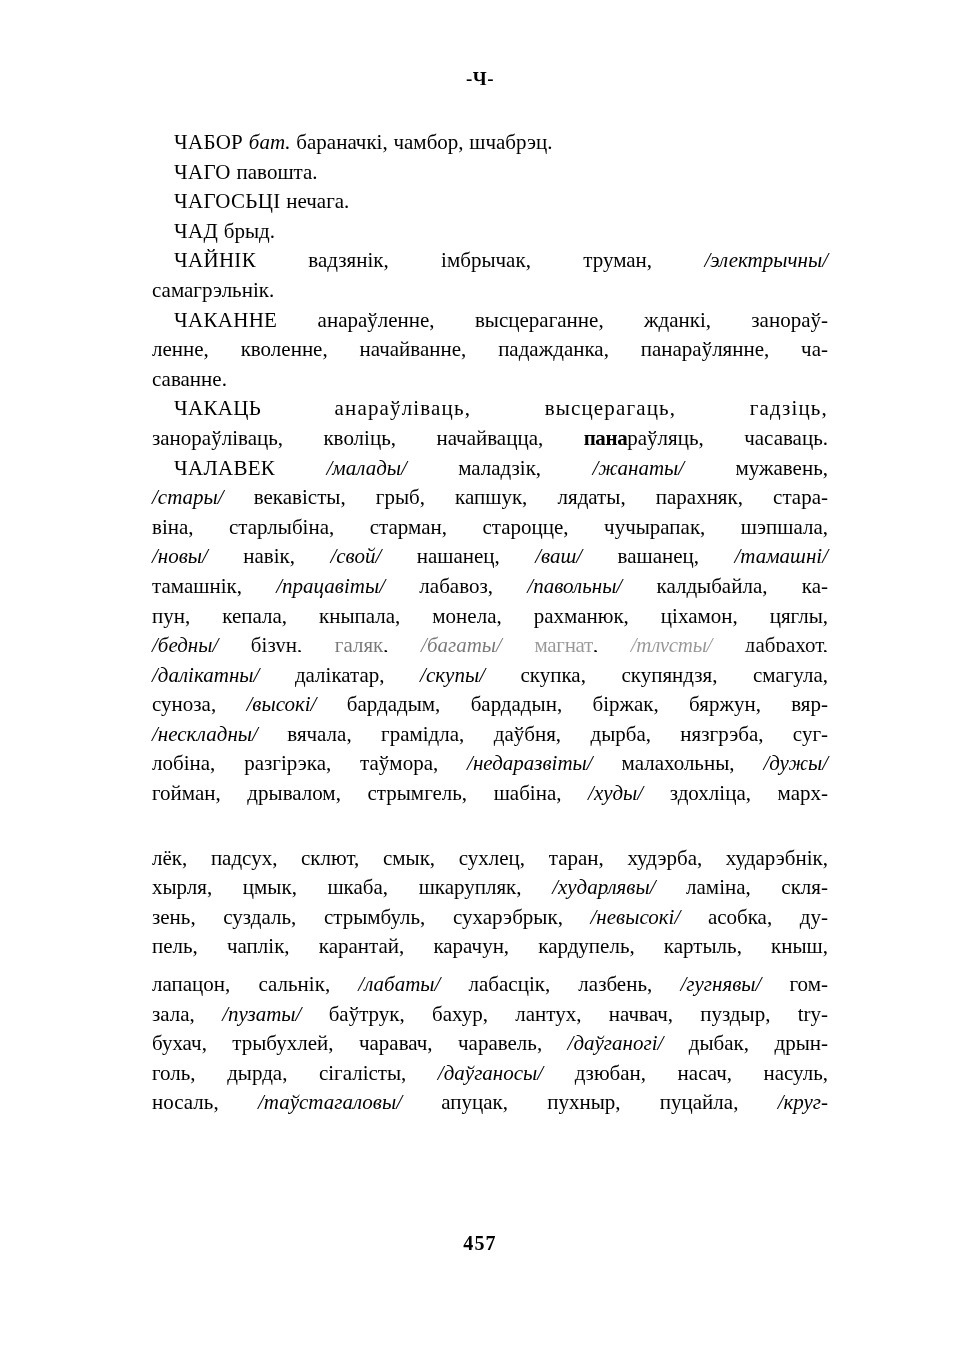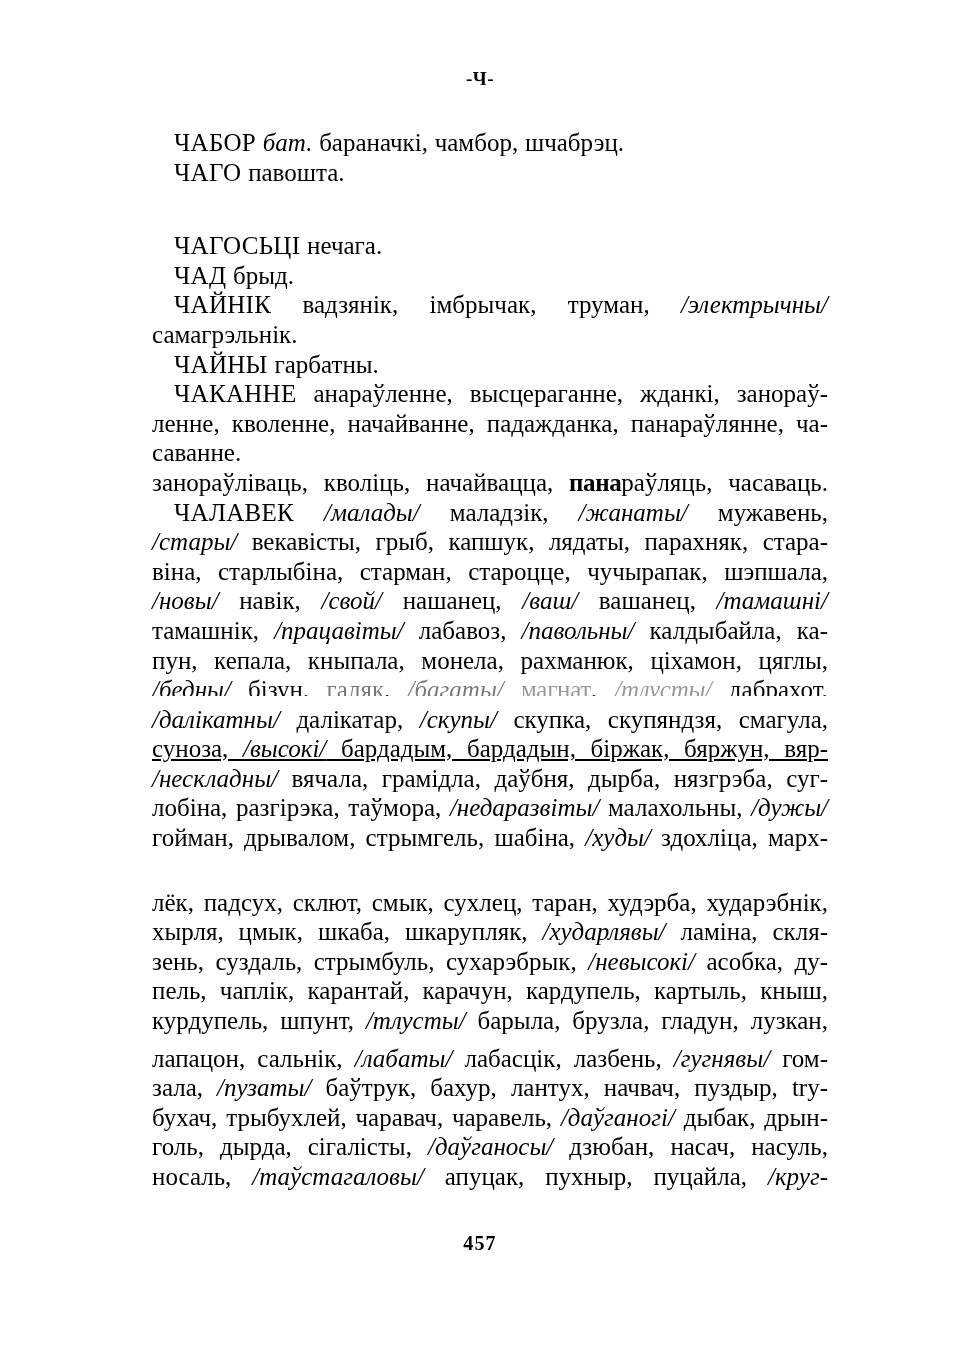--- a/index.html
+++ b/index.html
@@ -35,21 +35,21 @@
     letter-spacing: 0.5px;
   }
   
   .column {
     position: absolute;
     left: 152px;
     top: 128px;
     width: 676px;
   }
   .entry {
-    font-size: 25px;
+    font-size: 21px;
     line-height: 29.6px;
     text-align: justify;
     text-justify: inter-word;
     margin: 0 0 0 0;
     text-indent: 22px;
     word-spacing: 0.5px;
   }
   
   .hw {
     font-weight: normal;
@@ -108,48 +108,47 @@
 </head>
 <body>
 
 <div class="page">
 
   <div class="running-head">-Ч-</div>
 
   <div class="column" id="col">
       <div class="entry" style="text-align: left; text-align-last: left;"><span><span class="hw">ЧАБОР</span><span> </span><span class="gl">бат.</span><span> бараначкі, чамбор, шчабрэц.</span></span></div>
       <div class="entry" style="text-align: left; text-align-last: left;"><span><span class="hw">ЧАГО</span><span> павошта.</span></span></div>
-      <div class="entry" style="text-align: left; text-align-last: left; margin-top: 44px;"><span><span class="hw">ЧАГОСЬЦІ</span><span> нечага.</span></span></div>
+      <div class="entry" style="text-align: left; text-align-last: left;"><span><span class="hw">ЧАГОСЬЦІ</span><span> нечага.</span></span></div>
       <div class="entry" style="text-align: left; text-align-last: left;"><span><span class="hw">ЧАД</span><span> брыд.</span></span></div>
       <div class="entry" style="text-align: justify; text-align-last: justify;"><span><span class="hw">ЧАЙНІК</span><span> вадзянік, імбрычак, труман, </span><span class="gl">/электрычны/</span></span></div>
       <div class="entry" style="text-indent: 0px; text-align: left; text-align-last: left;"><span><span>самагрэльнік.</span></span></div>
-      <div class="entry" style="text-align: left; text-align-last: left;"><span><span class="hw">ЧАЙНЫ</span><span> гарбатны.</span></span></div>
       <div class="entry" style="text-align: justify; text-align-last: justify;"><span><span class="hw">ЧАКАННЕ</span><span> анараўленне, высцераганне, жданкі, занораў-</span></span></div>
       <div class="entry" style="text-indent: 0px; text-align: justify; text-align-last: justify;"><span><span>ленне, кволенне, начайванне, падажданка, панараўлянне, ча-</span></span></div>
       <div class="entry" style="text-indent: 0px; text-align: left; text-align-last: left;"><span><span>саванне.</span></span></div>
+      <div class="entry loose" style="text-align: justify; text-align-last: justify;"><span><span class="hw">ЧАКАЦЬ</span><span> анараўліваць, высцерагаць, гадзіць,</span></span></div>
       <div class="entry" style="text-indent: 0px; text-align: justify; text-align-last: justify;"><span><span>занораўліваць, кволіць, начайвацца, </span><span class="overstrike">пана</span><span>раўляць, часаваць.</span></span></div>
       <div class="entry" style="text-align: justify; text-align-last: justify;"><span><span class="hw">ЧАЛАВЕК</span><span> </span><span class="gl">/малады/</span><span> маладзік, </span><span class="gl">/жанаты/</span><span> мужавень,</span></span></div>
       <div class="entry" style="text-indent: 0px; text-align: justify; text-align-last: justify;"><span><span class="gl">/стары/</span><span> векавісты, грыб, капшук, лядаты, парахняк, стара-</span></span></div>
       <div class="entry" style="text-indent: 0px; text-align: justify; text-align-last: justify;"><span><span>віна, старлыбіна, старман, староцце, чучырапак, шэпшала,</span></span></div>
       <div class="entry" style="text-indent: 0px; text-align: justify; text-align-last: justify;"><span><span class="gl">/новы/</span><span> навік, </span><span class="gl">/свой/</span><span> нашанец, </span><span class="gl">/ваш/</span><span> вашанец, </span><span class="gl">/тамашні/</span></span></div>
       <div class="entry" style="text-indent: 0px; text-align: justify; text-align-last: justify;"><span><span>тамашнік, </span><span class="gl">/працавіты/</span><span> лабавоз, </span><span class="gl">/павольны/</span><span> калдыбайла, ка-</span></span></div>
       <div class="entry" style="text-indent: 0px; text-align: justify; text-align-last: justify;"><span><span>пун, кепала, кныпала, монела, рахманюк, ціхамон, цяглы,</span></span></div>
       <div class="entry" style="text-indent: 0px; text-align: justify; text-align-last: justify;">
         <span class="faded"><span class="gl">/бедны/</span><span> бізун, </span><span class="ghost">галяк</span><span>, </span><span class="gl ghost">/багаты/</span><span> </span><span class="ghost2">магнат</span><span>, </span><span class="gl ghost2">/тлусты/</span><span> дабрахот,</span></span>
       </div>
       <div class="entry" style="text-indent: 0px; text-align: justify; text-align-last: justify;"><span><span class="gl">/далікатны/</span><span> далікатар, </span><span class="gl">/скупы/</span><span> скупка, скупяндзя, смагула,</span></span></div>
-      <div class="entry" style="text-indent: 0px; text-align: justify; text-align-last: justify; text-decoration: underline;"><span><span>суноза, </span><span class="gl">/высокі/</span><span> бардадым, бардадын, біржак, бяржун, вяр-</span></span></div>
+      <div class="entry" style="text-indent: 0px; text-align: justify; text-align-last: justify;"><span><span>суноза, </span><span class="gl">/высокі/</span><span> бардадым, бардадын, біржак, бяржун, вяр-</span></span></div>
       <div class="entry" style="text-indent: 0px; text-align: justify; text-align-last: justify;"><span><span class="gl">/нескладны/</span><span> вячала, грамідла, даўбня, дырба, нязгрэба, суг-</span></span></div>
       <div class="entry" style="text-indent: 0px; text-align: justify; text-align-last: justify;"><span><span>лобіна, разгірэка, таўмора, </span><span class="gl">/недаразвіты/</span><span> малахольны, </span><span class="gl">/дужы/</span></span></div>
       <div class="entry" style="text-indent: 0px; text-align: justify; text-align-last: justify;"><span><span>гойман, дрывалом, стрымгель, шабіна, </span><span class="gl">/худы/</span><span> здохліца, марх-</span></span></div>
       <div class="entry" style="text-indent: 0px; text-align: justify; text-align-last: justify; margin-top: 35px;"><span><span>лёк, падсух, склют, смык, сухлец, таран, худэрба, хударэбнік,</span></span></div>
       <div class="entry" style="text-indent: 0px; text-align: justify; text-align-last: justify;"><span><span>хырля, цмык, шкаба, шкарупляк, </span><span class="gl">/хударлявы/</span><span> ламіна, скля-</span></span></div>
       <div class="entry" style="text-indent: 0px; text-align: justify; text-align-last: justify;"><span><span>зень, суздаль, стрымбуль, сухарэбрык, </span><span class="gl">/невысокі/</span><span> асобка, ду-</span></span></div>
       <div class="entry" style="text-indent: 0px; text-align: justify; text-align-last: justify;"><span><span>пель, чаплік, карантай, карачун, кардупель, картыль, кныш,</span></span></div>
-      <div class="entry" style="text-indent: 0px; text-align: justify; text-align-last: justify;"><span><span>курдупель, шпунт, </span><span class="gl">/тлусты/</span><span> барыла, брузла, гладун, лузкан,</span></span></div>
       <div class="entry" style="text-indent: 0px; text-align: justify; text-align-last: justify; margin-top: 8px;"><span><span>лапацон, сальнік, </span><span class="gl">/лабаты/</span><span> лабасцік, лазбень, </span><span class="gl">/гугнявы/</span><span> гом-</span></span></div>
       <div class="entry" style="text-indent: 0px; text-align: justify; text-align-last: justify;"><span><span>зала, </span><span class="gl">/пузаты/</span><span> баўтрук, бахур, лантух, начвач, пуздыр, try-</span></span></div>
       <div class="entry" style="text-indent: 0px; text-align: justify; text-align-last: justify;"><span><span>бухач, трыбухлей, чаравач, чаравель, </span><span class="gl">/даўганогі/</span><span> дыбак, дрын-</span></span></div>
       <div class="entry" style="text-indent: 0px; text-align: justify; text-align-last: justify;"><span><span>голь, дырда, сігалісты, </span><span class="gl">/даўганосы/</span><span> дзюбан, насач, насуль,</span></span></div>
       <div class="entry" style="text-indent: 0px; text-align: justify; text-align-last: justify;"><span><span>носаль, </span><span class="gl">/таўстагаловы/</span><span> апуцак, пухныр, пуцайла, </span><span class="gl">/круг-</span></span></div>
     </div>
 
   <div class="folio">457</div>
 
 </div>

